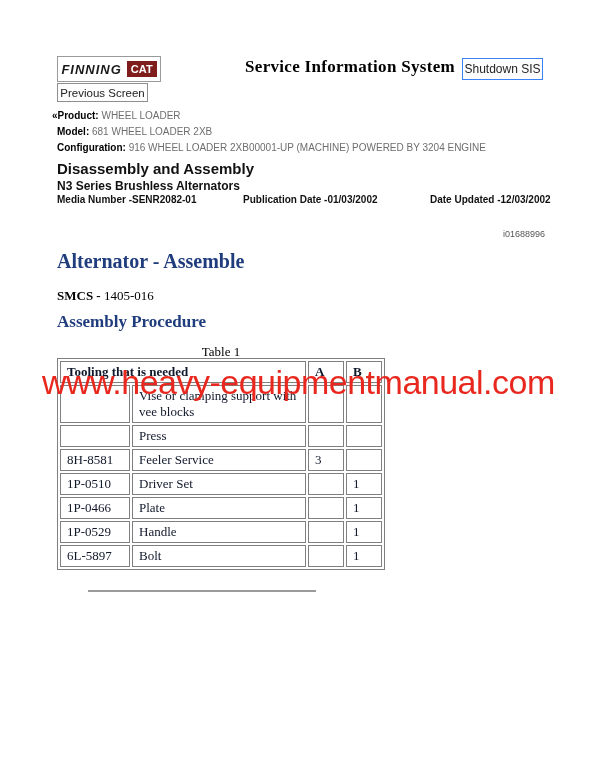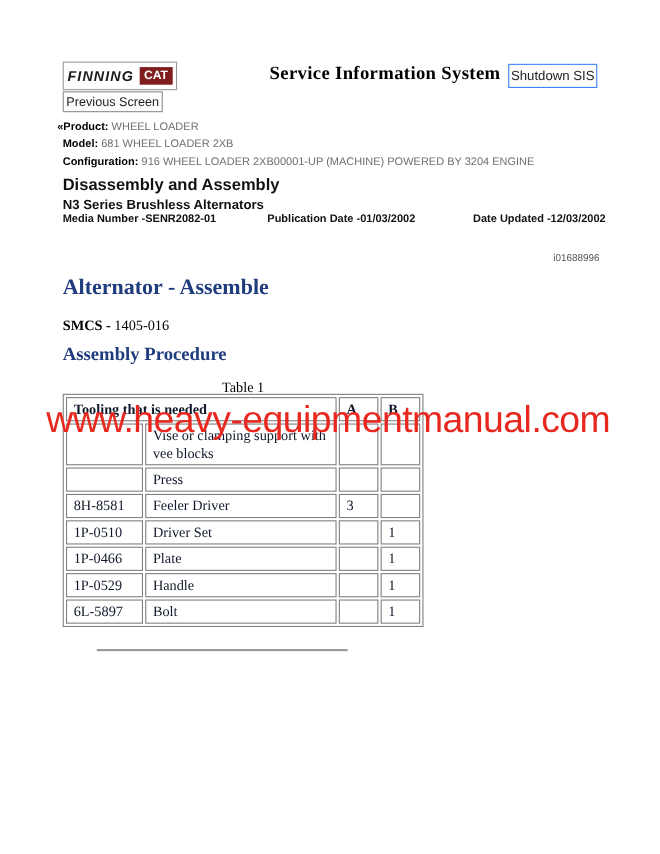--- a/index.html
+++ b/index.html
@@ -191,21 +191,21 @@
         <td class="col-b"></td>
       </tr>
       <tr>
         <td class="col-tool"></td>
         <td>Press</td>
         <td class="col-a"></td>
         <td class="col-b"></td>
       </tr>
       <tr>
         <td class="col-tool">8H-8581</td>
-        <td>Feeler Driver</td>
+        <td>Feeler Service</td>
         <td class="col-a">3</td>
         <td class="col-b"></td>
       </tr>
       <tr>
         <td class="col-tool">1P-0510</td>
         <td>Driver Set</td>
         <td class="col-a"></td>
         <td class="col-b">1</td>
       </tr>
       <tr>

